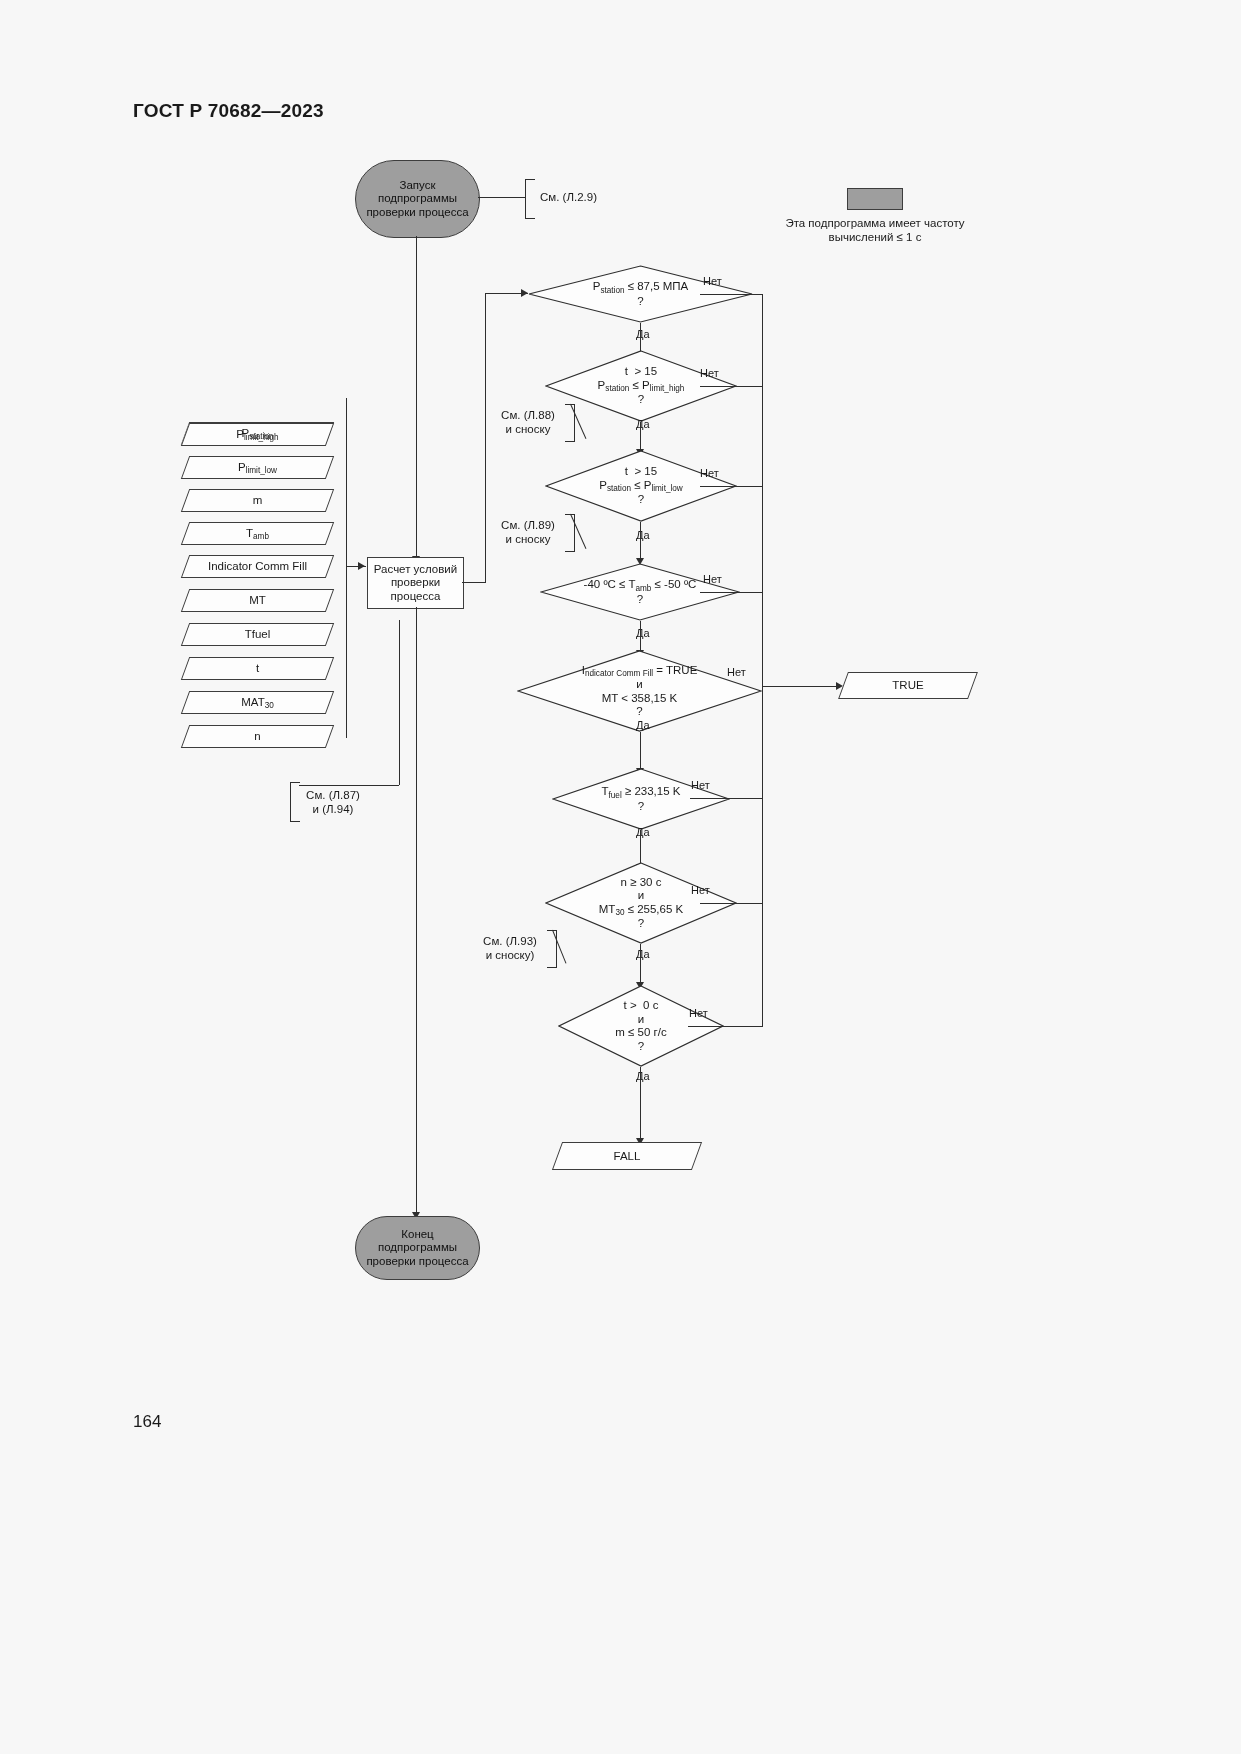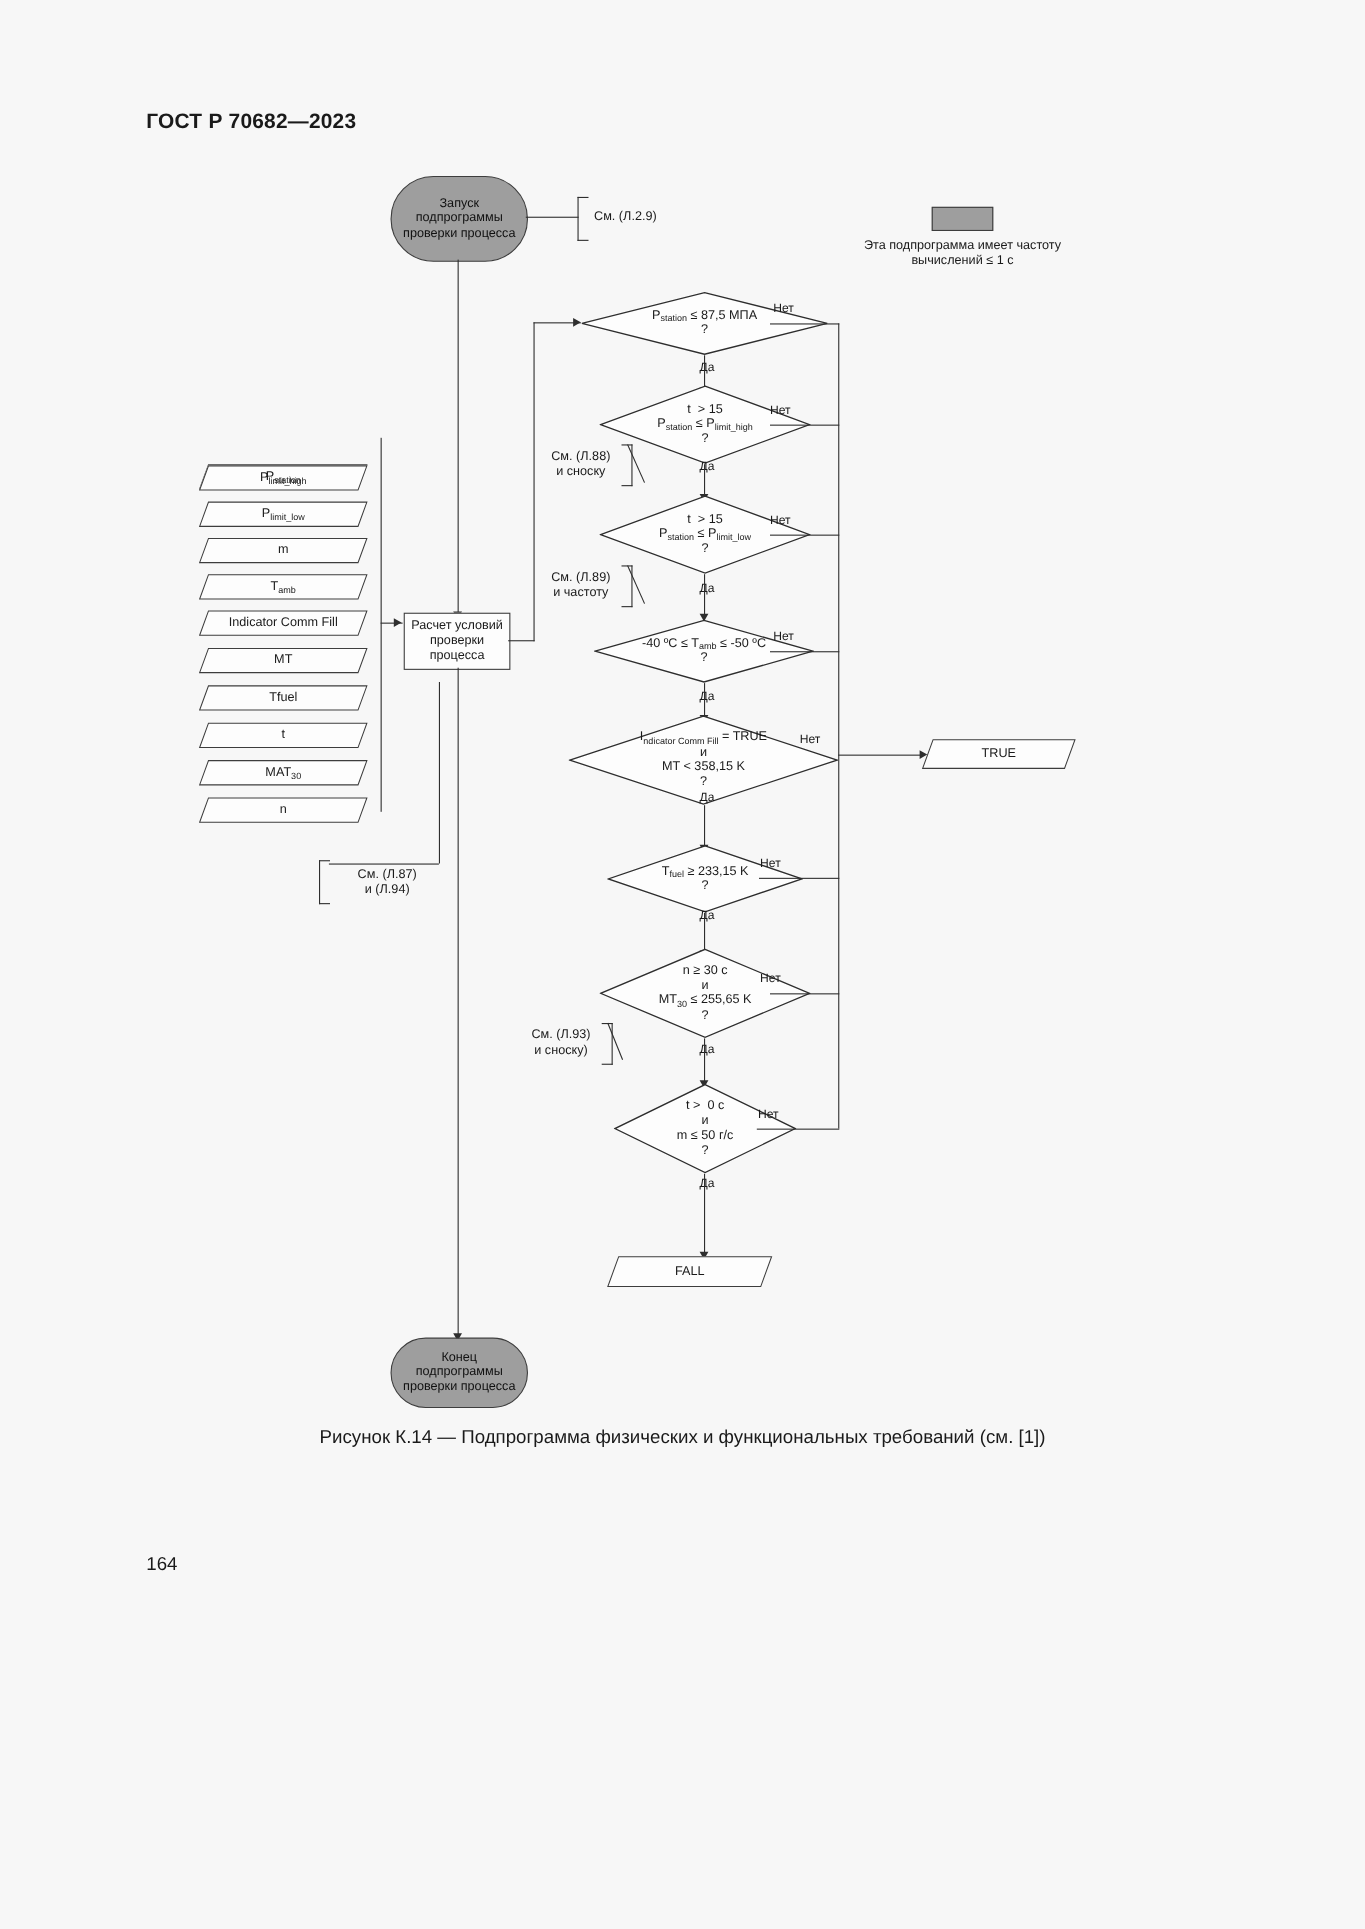--- a/index.html
+++ b/index.html
@@ -142,21 +142,21 @@
     <div class="shape"></div>
     <div class="txt">n</div>
   </div>
 
   <div class="ln lnv" style="left:346px;top:398px;height:340px;"></div>
   <div class="ln lnh" style="left:346px;top:566px;width:20px;"></div>
   <div class="arrow-r" style="left:358px;top:561.5px;"></div>
 
   <div class="ln lnv" style="left:399px;top:620px;height:165px;"></div>
   <div class="brk brk-l" style="left:290px;top:782px;width:9px;height:38px;"></div>
-  <div class="note" style="left:302px;top:788px;width:100px;">См. (Л.87)
+  <div class="note" style="left:283px;top:788px;width:100px;">См. (Л.87)
 и (Л.94)</div>
   <div class="ln lnh" style="left:299px;top:785px;width:100px;"></div>
 
   <div class="abs proc" style="left:367px;top:557px;width:95px;height:50px;white-space:pre-line;text-align:center;">Расчет условий
 проверки
 процесса</div>
 
   <div class="ln lnh" style="left:462px;top:582px;width:24px;"></div>
   <div class="ln lnv" style="left:485px;top:293px;height:290px;"></div>
   <div class="ln lnh" style="left:485px;top:293px;width:43px;"></div>
@@ -214,21 +214,21 @@
     </div>
   </div>
   <div class="lbl" style="left:700px;top:467px;">Нет</div>
   <div class="lbl" style="left:636px;top:529px;">Да</div>
   <div class="ln lnh" style="left:700px;top:486px;width:63px;"></div>
   <div class="ln lnv" style="left:640px;top:522px;height:40px;"></div>
   <div class="arrow-d" style="left:635.5px;top:558px;"></div>
 
   <div class="brk brk-r" style="left:565px;top:514px;width:9px;height:36px;"></div>
   <div class="note" style="left:490px;top:518px;width:76px;">См. (Л.89)
-и частоту</div>
+и сноску</div>
   <div class="ln" style="left:570px;top:514px;width:1.2px;height:38px;transform:rotate(-24deg);transform-origin:top center;"></div>
 
   <div class="dia" style="left:540px;top:563px;width:200px;height:58px;">
     <svg class="shape" viewBox="0 0 200 58" preserveAspectRatio="none">
       <polygon points="100,1 199,29 100,57 1,29" fill="#fdfdfd" stroke="#2e2e2e" stroke-width="1.2"></polygon>
     </svg>
     <div class="txt">
       <div>-40 ºC ≤ T<sub>amb</sub> ≤ -50 ºC</div>
       <div>?</div>
     </div>
@@ -321,16 +321,15 @@
 
   <div class="io" style="left:557px;top:1142px;width:140px;height:28px;">
     <div class="shape"></div>
     <div class="txt">FALL</div>
   </div>
 
   <div class="abs term" style="left:355px;top:1216px;width:123px;height:62px;white-space:pre-line;">Конец
 подпрограммы
 проверки процесса</div>
 
-  <div class="abs" id="figure-caption">Рисунок К.14 — Подпрограмма физических и функциональных требований (см. [1])</div>
   <div class="abs" id="page-number">164</div>
 
 </div>
 
 </body></html>

